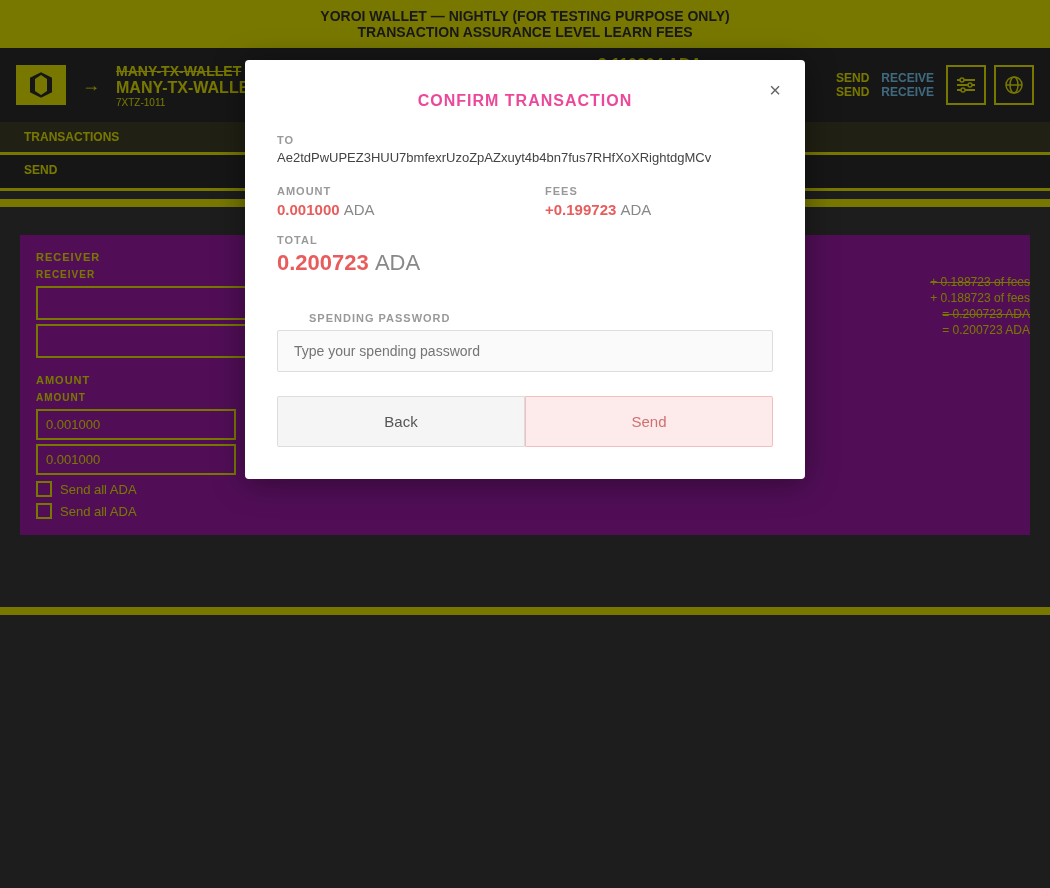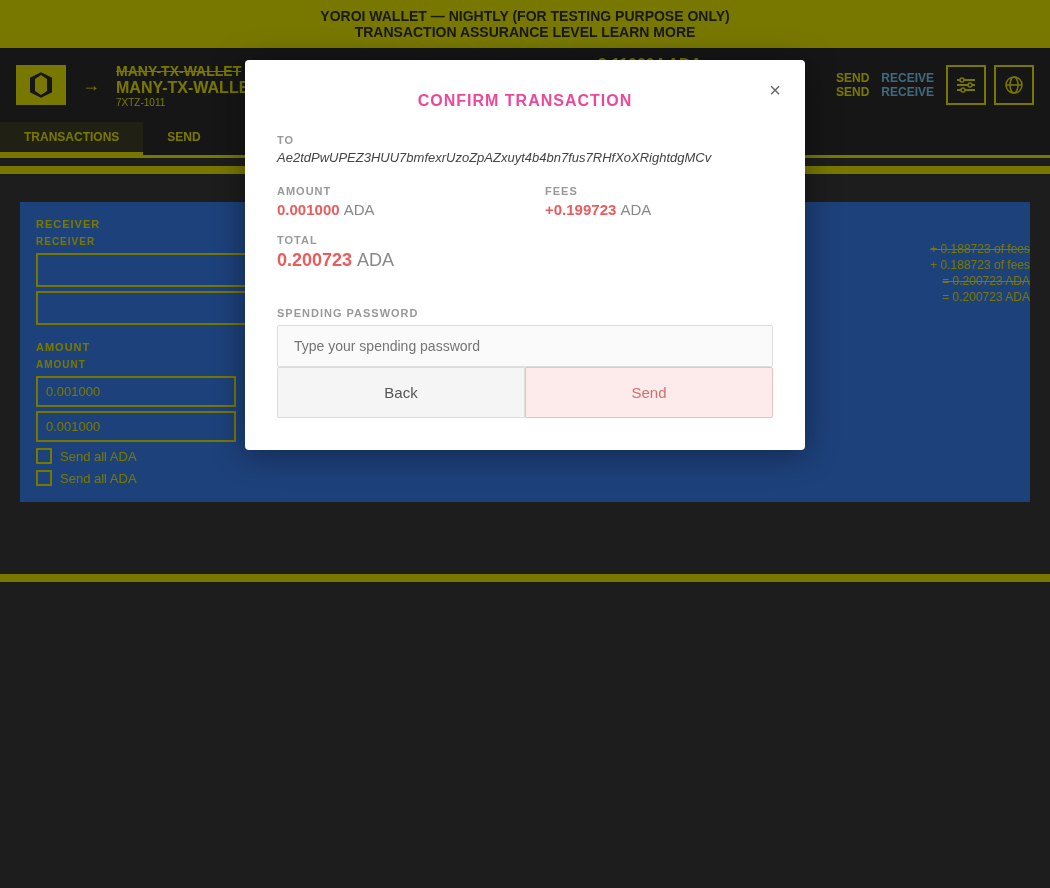--- a/index.html
+++ b/index.html
@@ -129,20 +129,21 @@
       color: #f0f000;
       font-size: 16px;
     }
 
     
     .nav-tabs {
       background: #2d2d2d;
       display: flex;
       gap: 0;
       border-bottom: 3px solid #f0f000;
+      flex-direction: column;
     }
 
     .nav-tab {
       padding: 8px 24px;
       color: #f0f000;
       font-size: 12px;
       font-weight: 700;
       border-bottom: 3px solid transparent;
       cursor: pointer;
     }
@@ -154,21 +155,21 @@
 
     
     .main-content {
       background: #3a3a3a;
       padding: 20px;
       position: relative;
     }
 
     
     .send-form-bg {
-      background: #3b82f6;
+      background: #a21caf;
       padding: 16px;
       margin-bottom: 8px;
     }
 
     .form-section-label {
       color: #f0f000;
       font-size: 11px;
       font-weight: 700;
       letter-spacing: 1px;
       margin-bottom: 6px;
@@ -306,21 +307,20 @@
       color: #999;
       letter-spacing: 1px;
       margin-bottom: 4px;
     }
 
     .modal-address {
       font-size: 13px;
       color: #444;
       word-break: break-all;
       margin-bottom: 20px;
-      font-style: italic;
     }
 
     .modal-amounts-row {
       display: flex;
       gap: 40px;
       margin-bottom: 16px;
     }
 
     .modal-amount-block {
       flex: 1;
@@ -351,46 +351,48 @@
 
     .modal-total-label {
       font-size: 11px;
       font-weight: 700;
       color: #999;
       letter-spacing: 1px;
       margin-bottom: 4px;
     }
 
     .modal-total-value {
-      font-size: 18px;
+      font-size: 22px;
       color: #e85c5c;
       font-weight: 600;
     }
 
     .modal-total-value .ada-unit {
       color: #888;
       font-weight: 400;
     }
 
     .modal-password-label {
       font-size: 11px;
       font-weight: 700;
       color: #999;
       letter-spacing: 1px;
       margin-bottom: 6px;
+      margin-left: 32px;
     }
 
     .modal-password-input {
       width: 100%;
       padding: 12px 16px;
       border: 1px solid #ddd;
       border-radius: 2px;
       font-size: 14px;
       color: #999;
       background: #fafafa;
+      margin-bottom: 24px;
       outline: none;
     }
 
     .modal-buttons {
       display: flex;
       gap: 0;
     }
 
     .modal-back-btn {
       flex: 1;
@@ -414,21 +416,21 @@
       color: #d07070;
       cursor: pointer;
       font-weight: 500;
     }
   </style>
 </head>
 <body>
 
 <div class="top-banner">
   <div>YOROI WALLET — NIGHTLY (FOR TESTING PURPOSE ONLY)</div>
-  <div>TRANSACTION ASSURANCE LEVEL LEARN MORE</div>
+  <div>TRANSACTION ASSURANCE LEVEL LEARN FEES</div>
 </div>
 
 <div class="header-bar">
   <div class="wallet-logo">
     <svg width="32" height="32" viewBox="0 0 32 32" fill="none">
       <polygon points="16,2 28,8 28,24 16,30 4,24 4,8" fill="#2d2d2d" stroke="#f0f000" stroke-width="2"></polygon>
       <polygon points="16,6 22,10 22,22 16,26 10,22 10,10" fill="#f0f000"></polygon>
     </svg>
   </div>
   <div class="arrow-icon">→</div>

